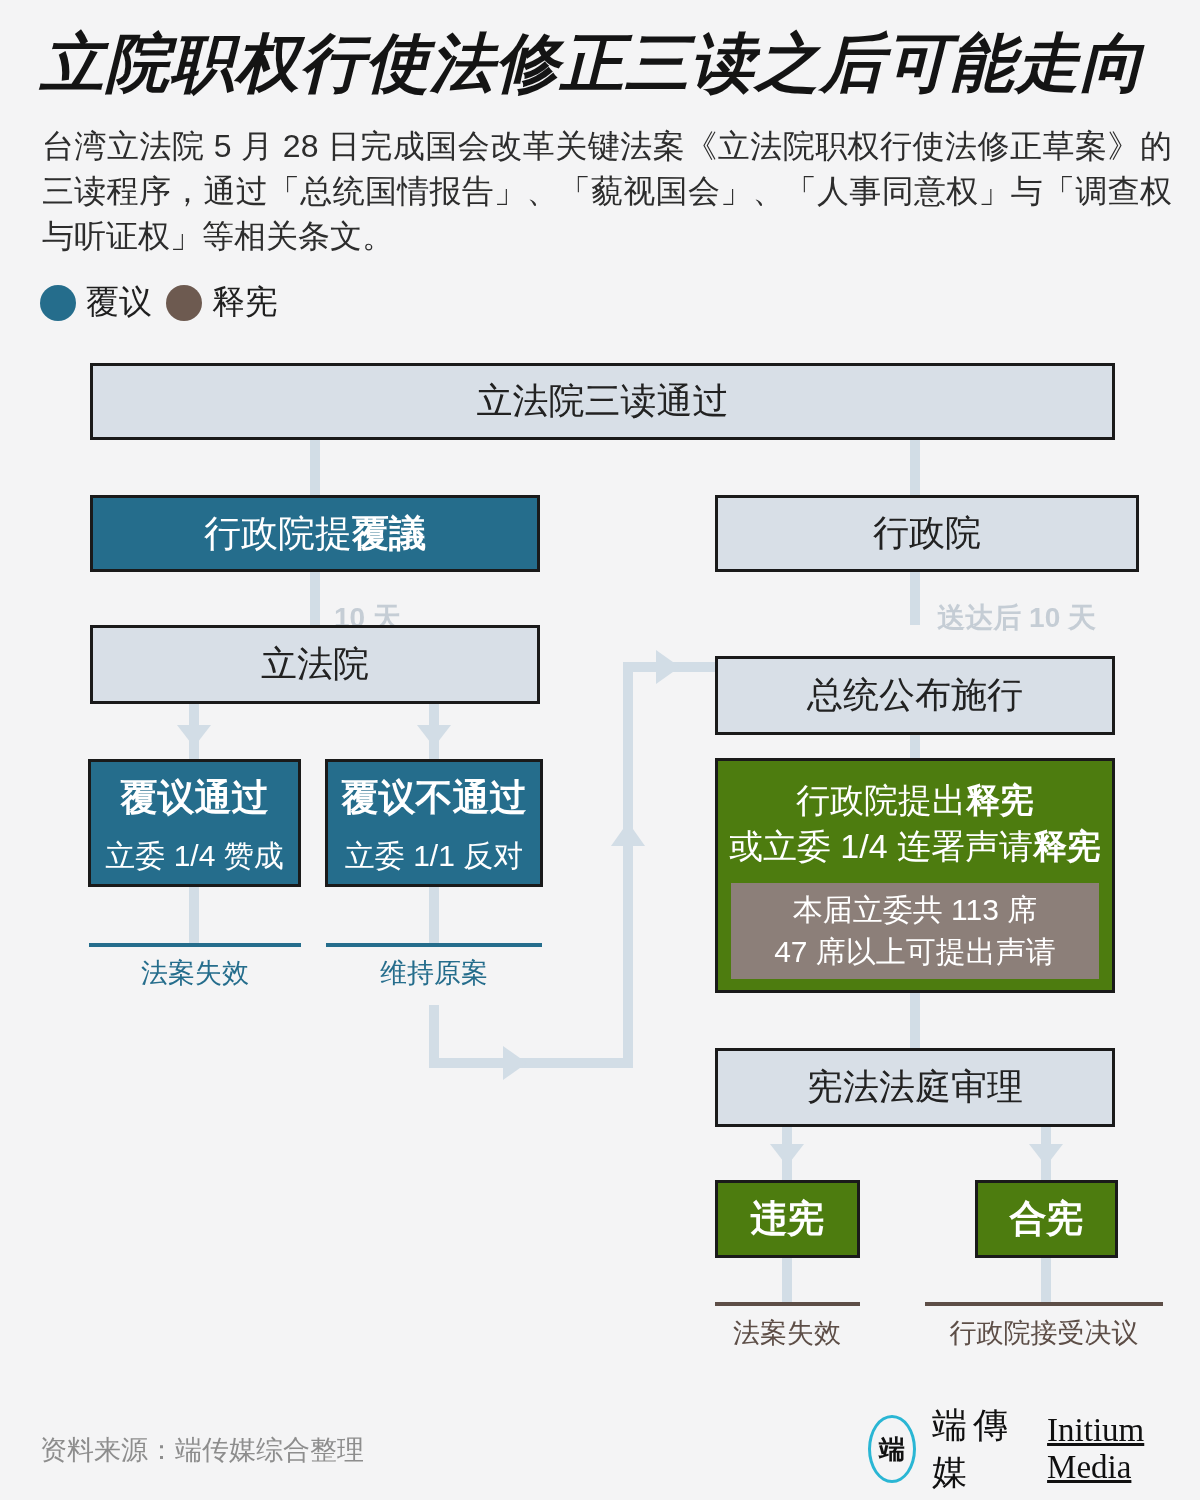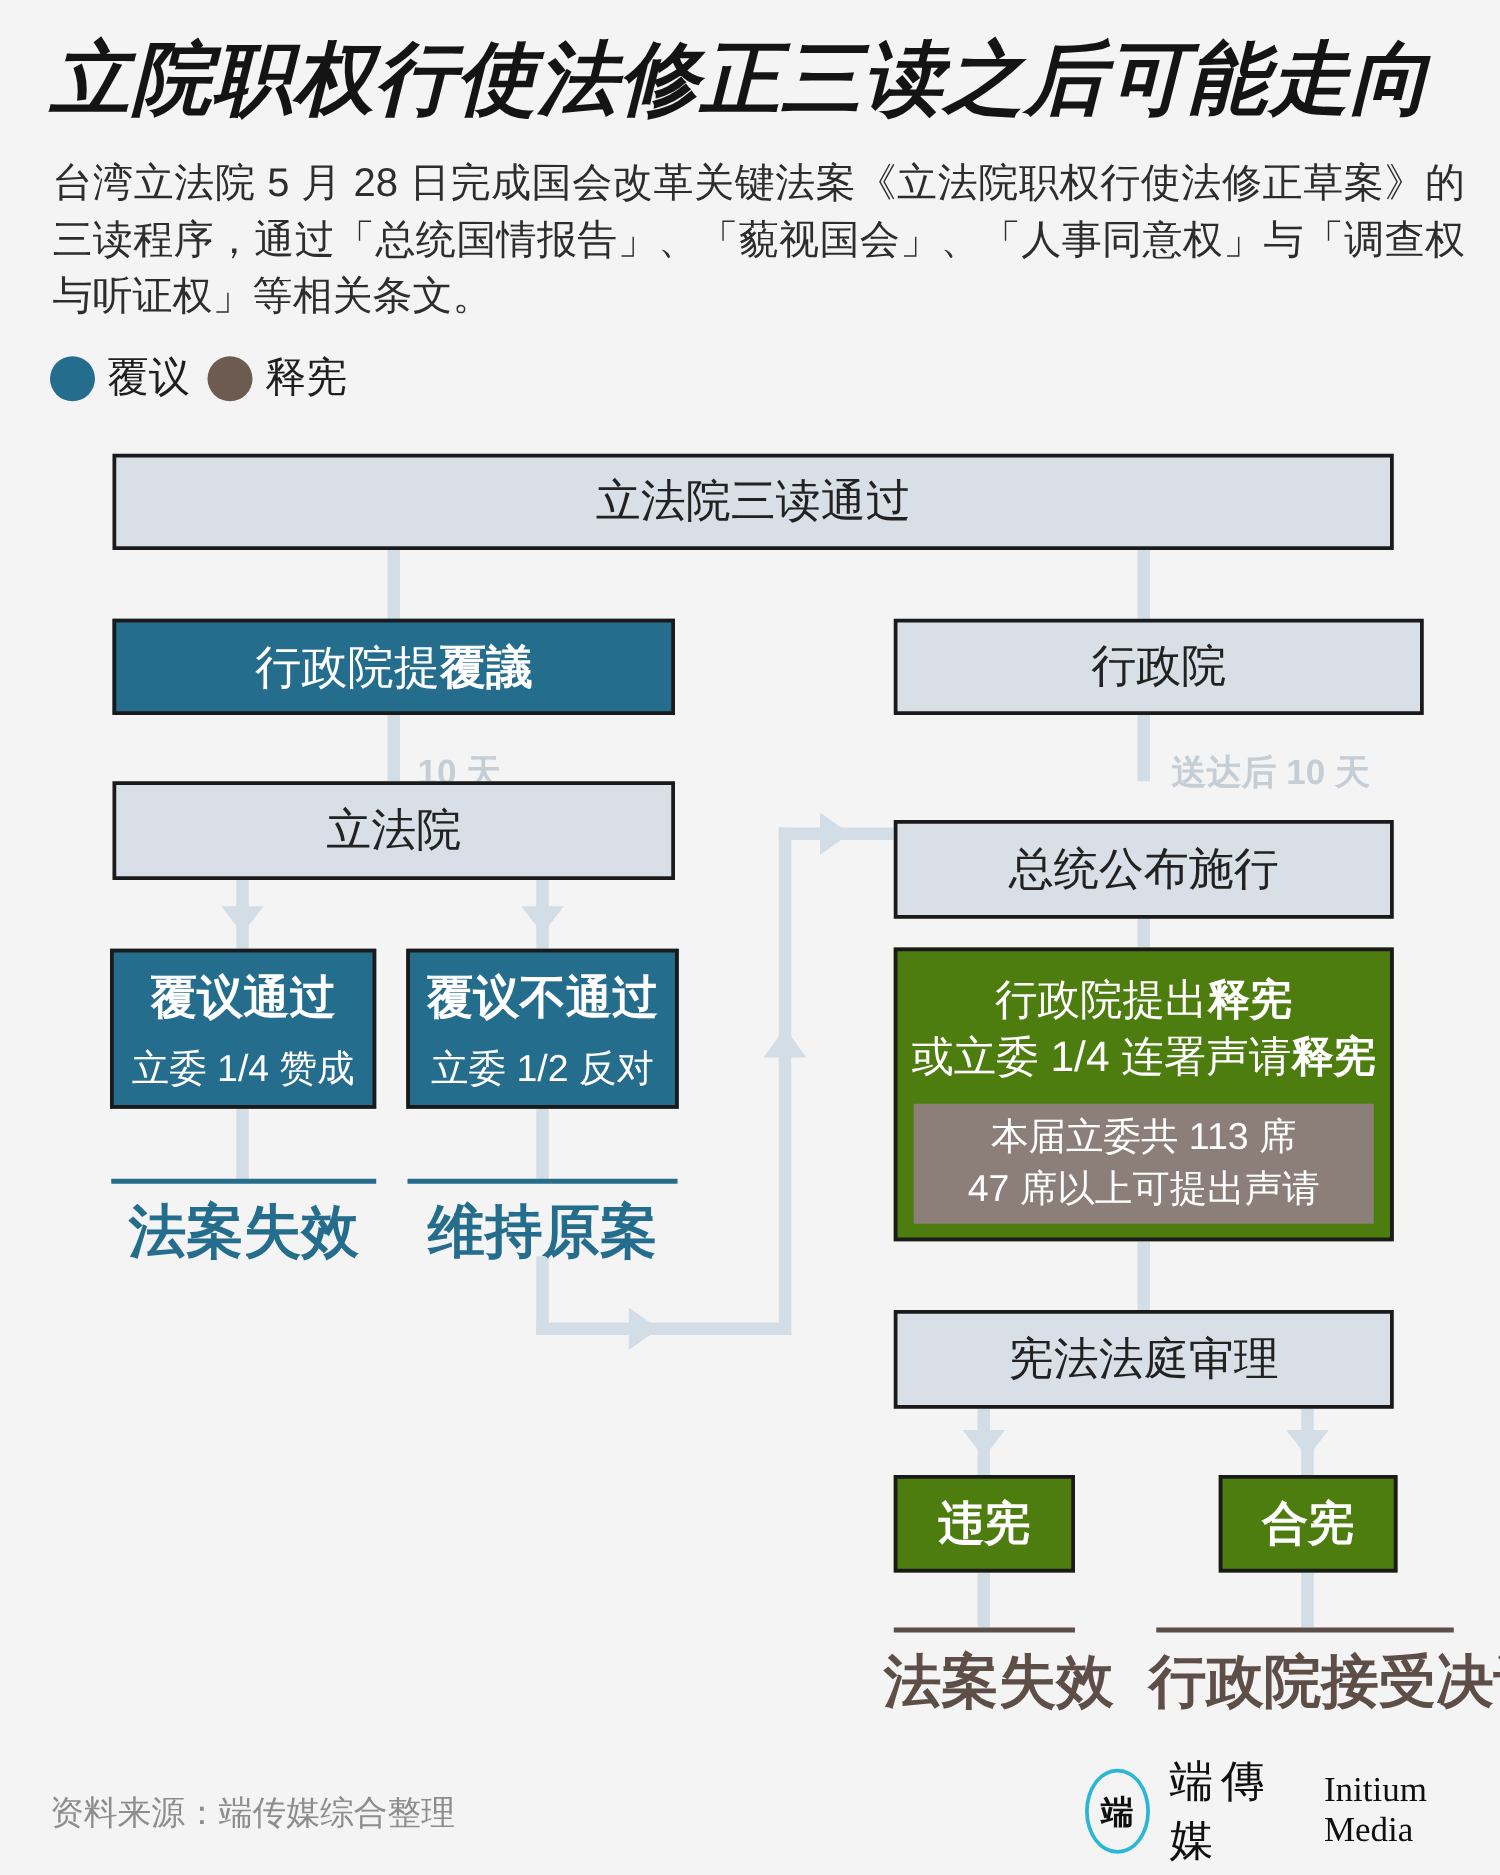--- a/index.html
+++ b/index.html
@@ -76,34 +76,34 @@
   .arrow--right{border-top:17px solid transparent;border-bottom:17px solid transparent;border-left:24px solid #d2dde6;}
 
   .gap-label{position:absolute;font-size:28px;color:#c5cdd5;font-weight:600;white-space:nowrap;}
   #label-ten-days{left:334px;top:599px;}
   #label-delivery-days{left:930px;top:599px;width:166px;text-align:right;}
 
   
   .result-line{position:absolute;height:4px;}
   .result-line--teal{background:#256d8c;}
   .result-line--brown{background:#5d4e47;}
-  .result-text{position:absolute;font-weight:700;font-size:46px;text-align:center;white-space:nowrap;}
+  .result-text{position:absolute;font-weight:400;font-size:27px;text-align:center;white-space:nowrap;}
   .result-text--teal{color:#256d8c;}
   .result-text--brown{color:#5d4e47;}
 
   
   .source{position:absolute;left:40px;top:1432px;font-size:27px;color:#8d8d8d;}
   .brand{position:absolute;left:868px;top:1402px;display:flex;align-items:center;gap:16px;}
   .brand-ring{
     width:58px;height:68px;border:3px solid #2ab6d4;border-radius:50%;
     display:flex;align-items:center;justify-content:center;box-sizing:border-box;
   }
   .brand-glyph{font-size:26px;font-weight:700;color:#111;}
   .brand-cjk{font-size:35px;color:#101010;letter-spacing:6px;font-family:"Liberation Serif","DejaVu Serif",serif;}
-  .brand-en{font-size:28px;color:#101010;font-family:"Liberation Serif","DejaVu Serif",serif;}
+  .brand-en{font-size:33px;color:#101010;font-family:"Liberation Serif","DejaVu Serif",serif;text-decoration:underline;}
 </style>
 </head>
 <body>
 
 <div id="canvas">
 
   <div class="title">立院职权行使法修正三读之后可能走向</div>
   <div class="desc">台湾立法院 5 月 28 日完成国会改革关键法案《立法院职权行使法修正草案》的三读程序，通过「总统国情报告」、「藐视国会」、「人事同意权」与「调查权与听证权」等相关条文。</div>
 
   <div class="legend">
@@ -157,21 +157,21 @@
 
   <div class="box box--light" id="box-ly">立法院</div>
   <div class="box box--light" id="box-president">总统公布施行</div>
 
   <div class="box box--teal box--col" id="box-veto-passed">
     <div class="small-title">覆议通过</div>
     <div class="small-sub">立委 1/4 赞成</div>
   </div>
   <div class="box box--teal box--col" id="box-veto-failed">
     <div class="small-title">覆议不通过</div>
-    <div class="small-sub">立委 1/2 反对</div>
+    <div class="small-sub">立委 1/1 反对</div>
   </div>
 
   <div class="box box--brown box--col" id="box-interpretation">
     <div class="interp-line"><span>行政院提出</span><b>释宪</b></div>
     <div class="interp-line"><span>或立委 1/4 连署声请</span><b>释宪</b></div>
     <div class="interp-note">
       <div>本届立委共 113 席</div>
       <div>47 席以上可提出声请</div>
     </div>
   </div>

